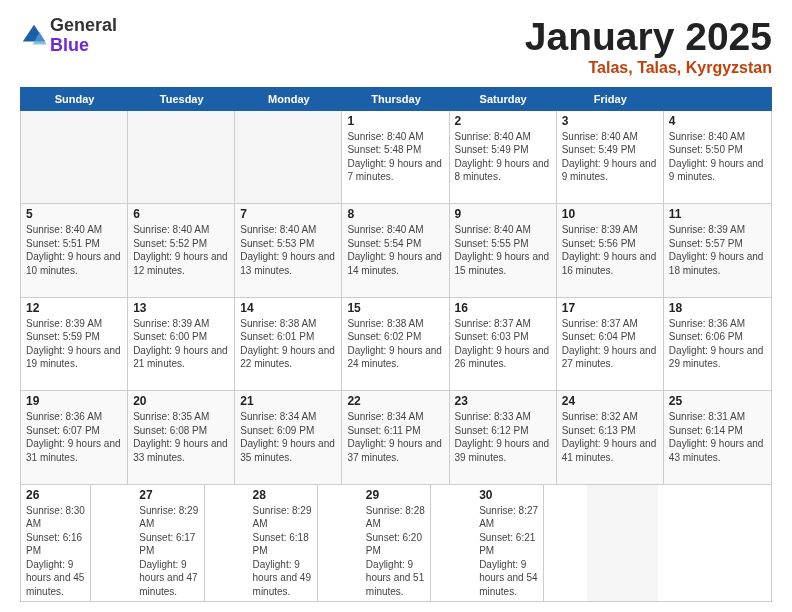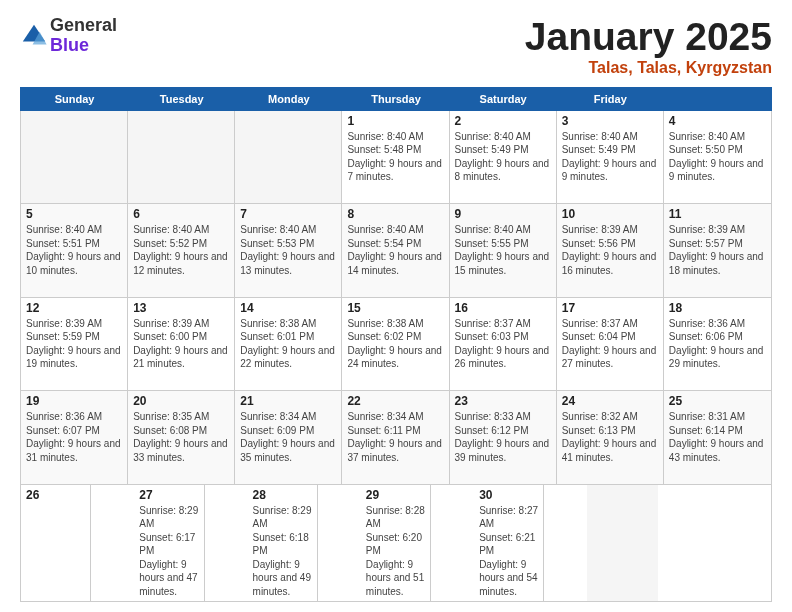--- a/index.html
+++ b/index.html
@@ -315,20 +315,23 @@
           <div class="cal-cell">
             <div class="day-num">25</div>
             <div class="day-info" style="white-space: pre-line;">Sunrise: 8:31 AM
 Sunset: 6:14 PM
 Daylight: 9 hours and 43 minutes.</div>
           </div>
         </div>
         <div class="cal-week">
           <div class="cal-cell">
             <div class="day-num">26</div>
+            <div class="day-info" style="white-space: pre-line;">Sunrise: 8:30 AM
+Sunset: 6:16 PM
+Daylight: 9 hours and 45 minutes.</div>
           </div>
           <div class="cal-cell">
             <div class="day-num">27</div>
             <div class="day-info" style="white-space: pre-line;">Sunrise: 8:29 AM
 Sunset: 6:17 PM
 Daylight: 9 hours and 47 minutes.</div>
           </div>
           <div class="cal-cell">
             <div class="day-num">28</div>
             <div class="day-info" style="white-space: pre-line;">Sunrise: 8:29 AM

